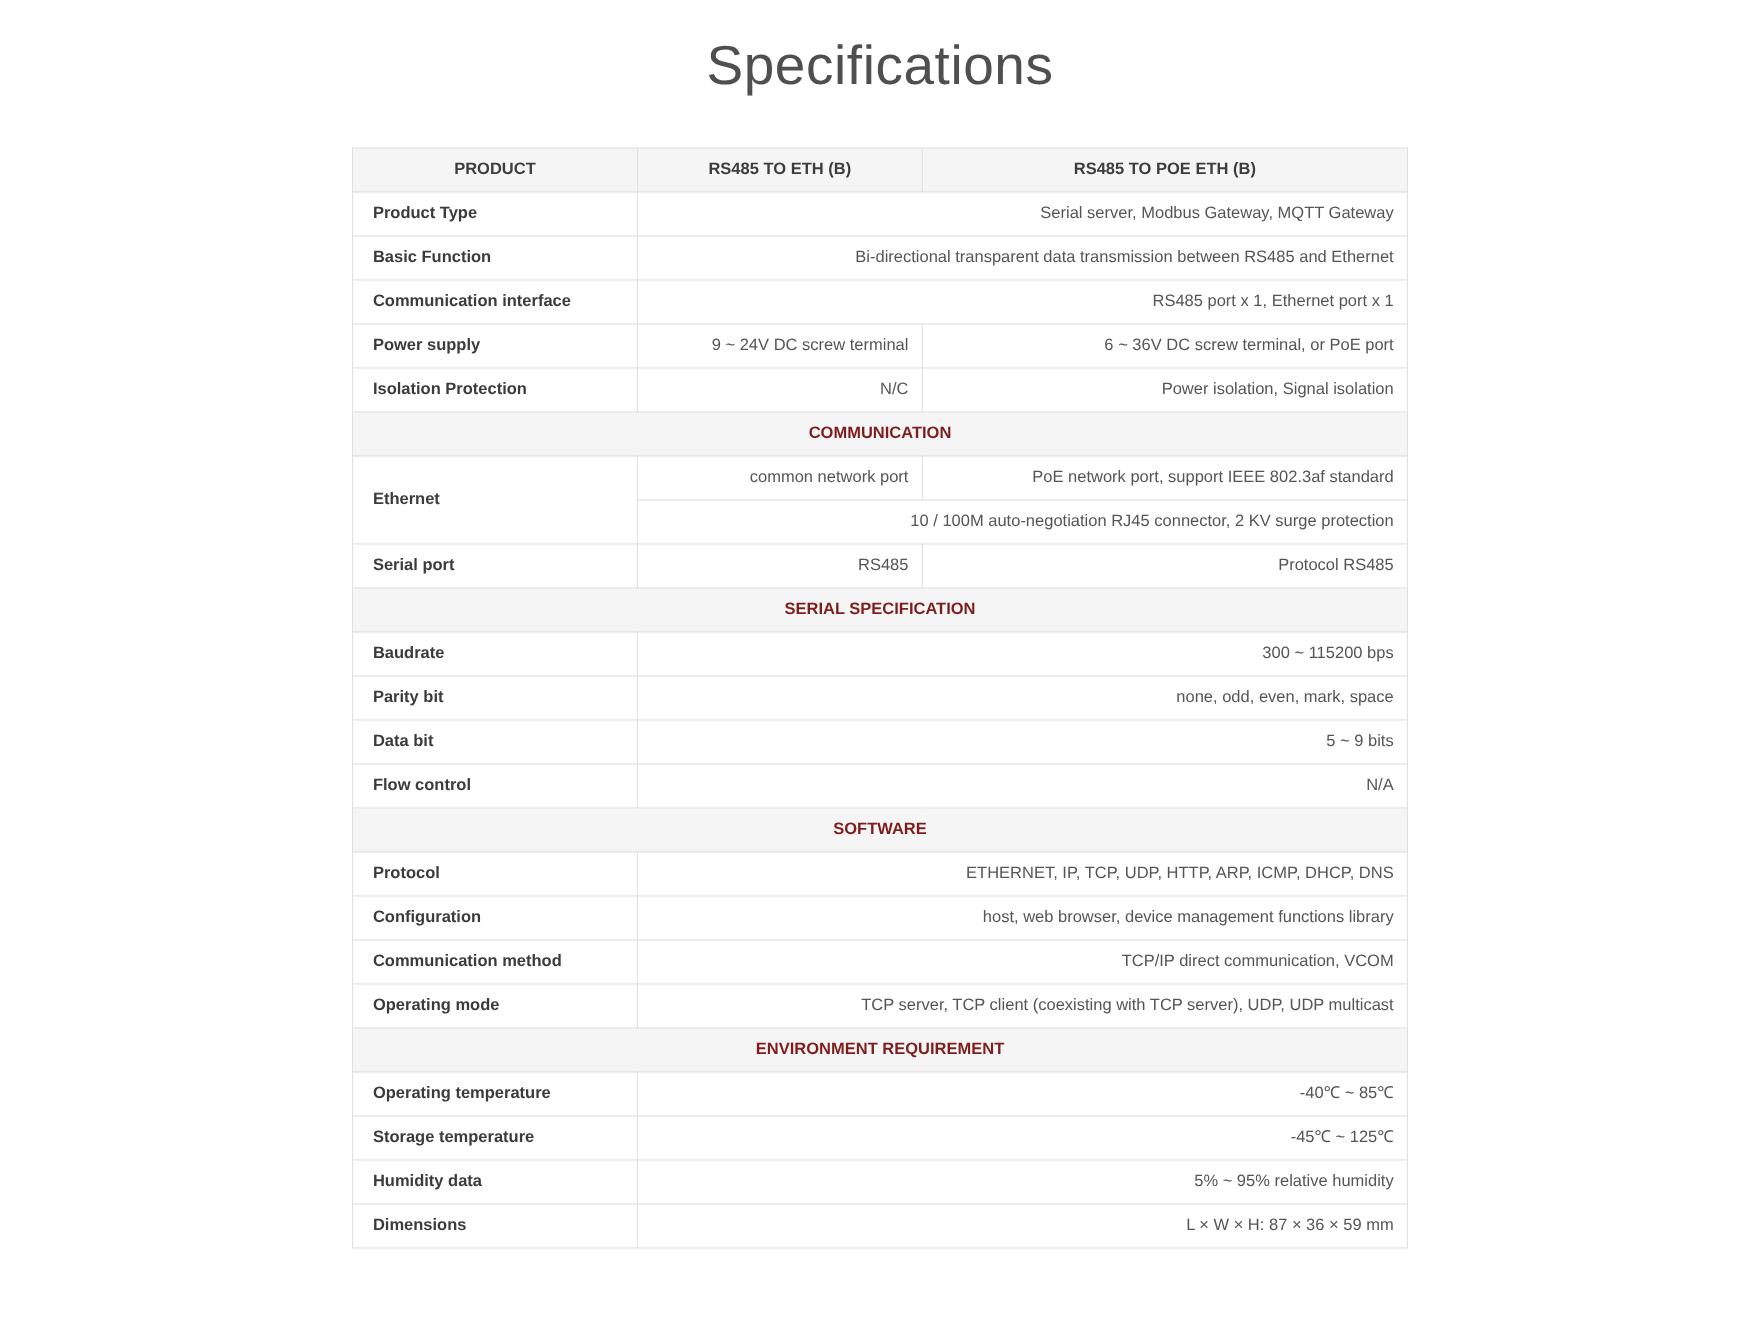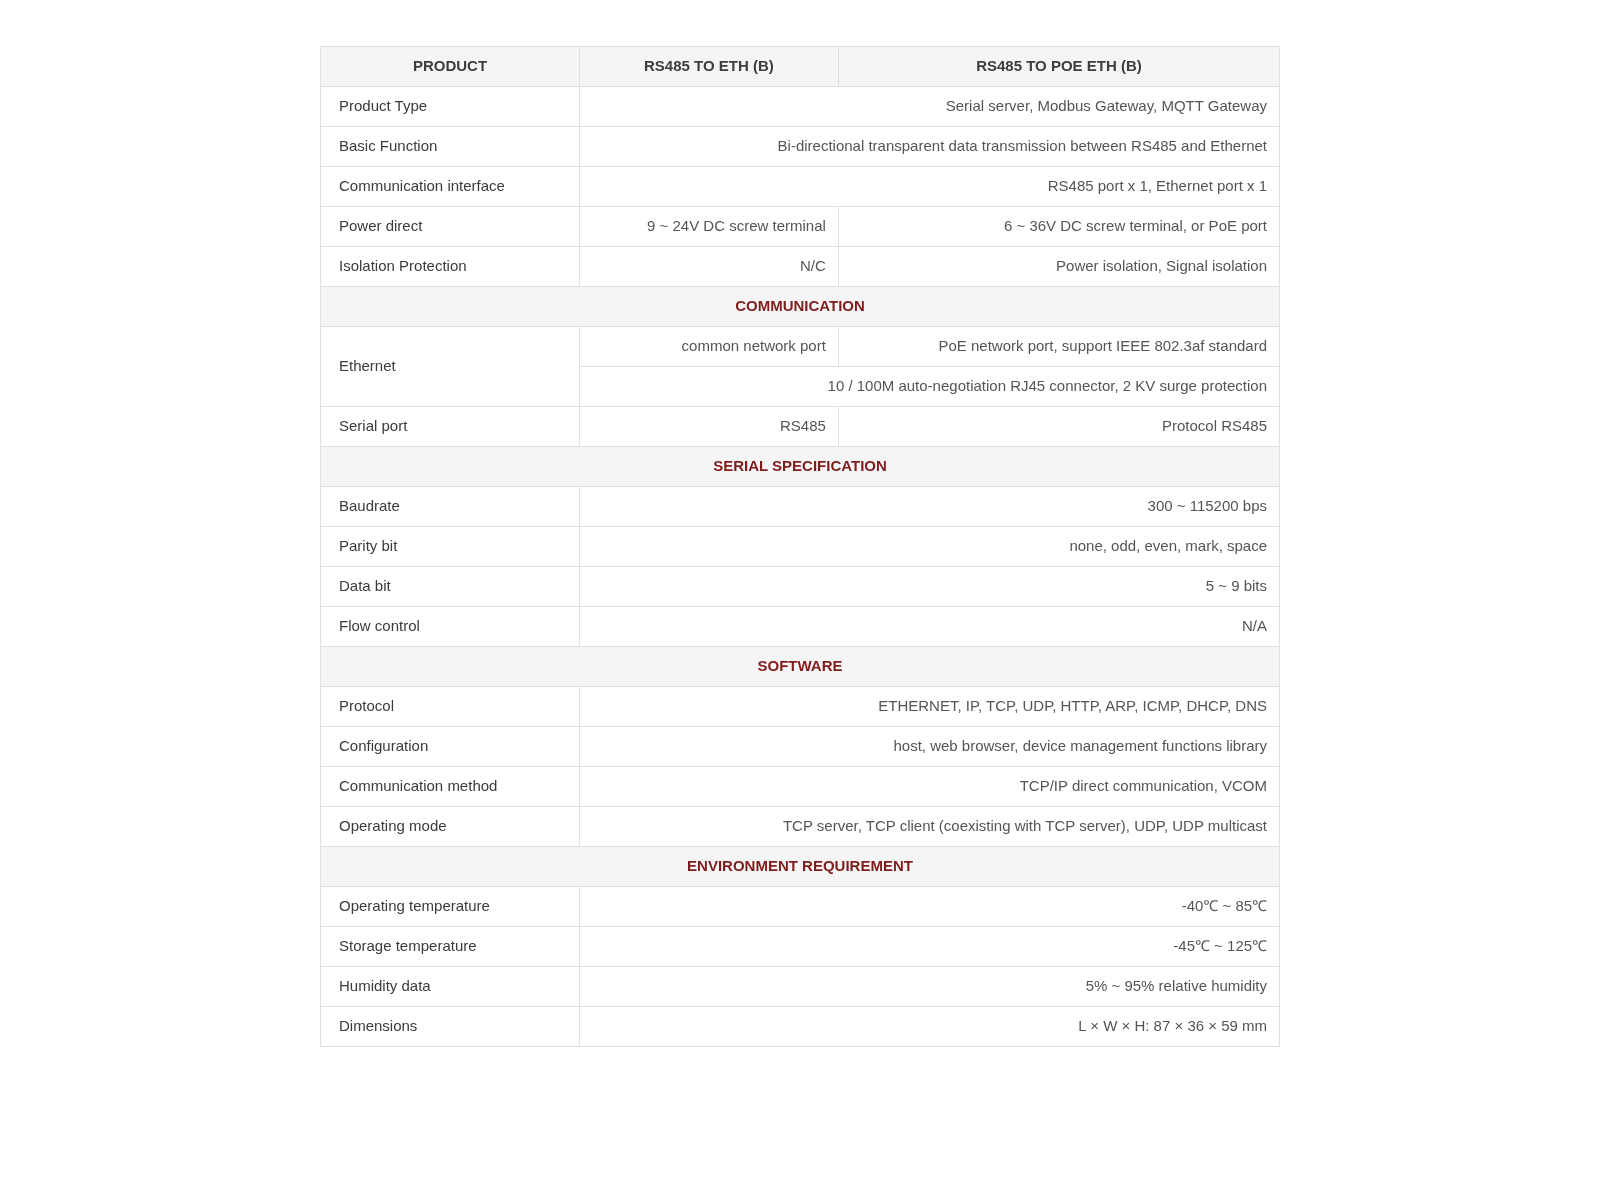--- a/index.html
+++ b/index.html
@@ -50,34 +50,35 @@
     padding-left: 12px;
   }
   .spec-table td.section {
     background: #f5f5f5;
     color: #7f1d1d;
     font-weight: 700;
     text-align: center;
     padding-left: 12px;
   }
   .spec-table td.label {
-    font-weight: 400;
+    font-weight: 700;
     color: #3b3b3b;
   }
   .spec-table td.value {
     font-weight: 400;
     color: #555555;
     text-align: right;
   }
 </style>
 </head>
 <body>
 
 <div class="page">
 
+  <h1 class="page-title">Specifications</h1>
 
   <table class="spec-table">
     <colgroup>
       <col class="c1">
         <col class="c2">
         <col class="c3">
     </colgroup>
     <thead>
       <tr>
         <th>PRODUCT</th>
@@ -92,21 +93,21 @@
       </tr>
       <tr>
         <td class="label">Basic Function</td>
         <td class="value" colspan="2">Bi-directional transparent data transmission between RS485 and Ethernet</td>
       </tr>
       <tr>
         <td class="label">Communication interface</td>
         <td class="value" colspan="2">RS485 port x 1, Ethernet port x 1</td>
       </tr>
       <tr>
-        <td class="label">Power direct</td>
+        <td class="label">Power supply</td>
         <td class="value">9 ~ 24V DC screw terminal</td>
         <td class="value">6 ~ 36V DC screw terminal, or PoE port</td>
       </tr>
       <tr>
         <td class="label">Isolation Protection</td>
         <td class="value">N/C</td>
         <td class="value">Power isolation, Signal isolation</td>
       </tr>
       <tr>
         <td class="section" colspan="3">COMMUNICATION</td>

